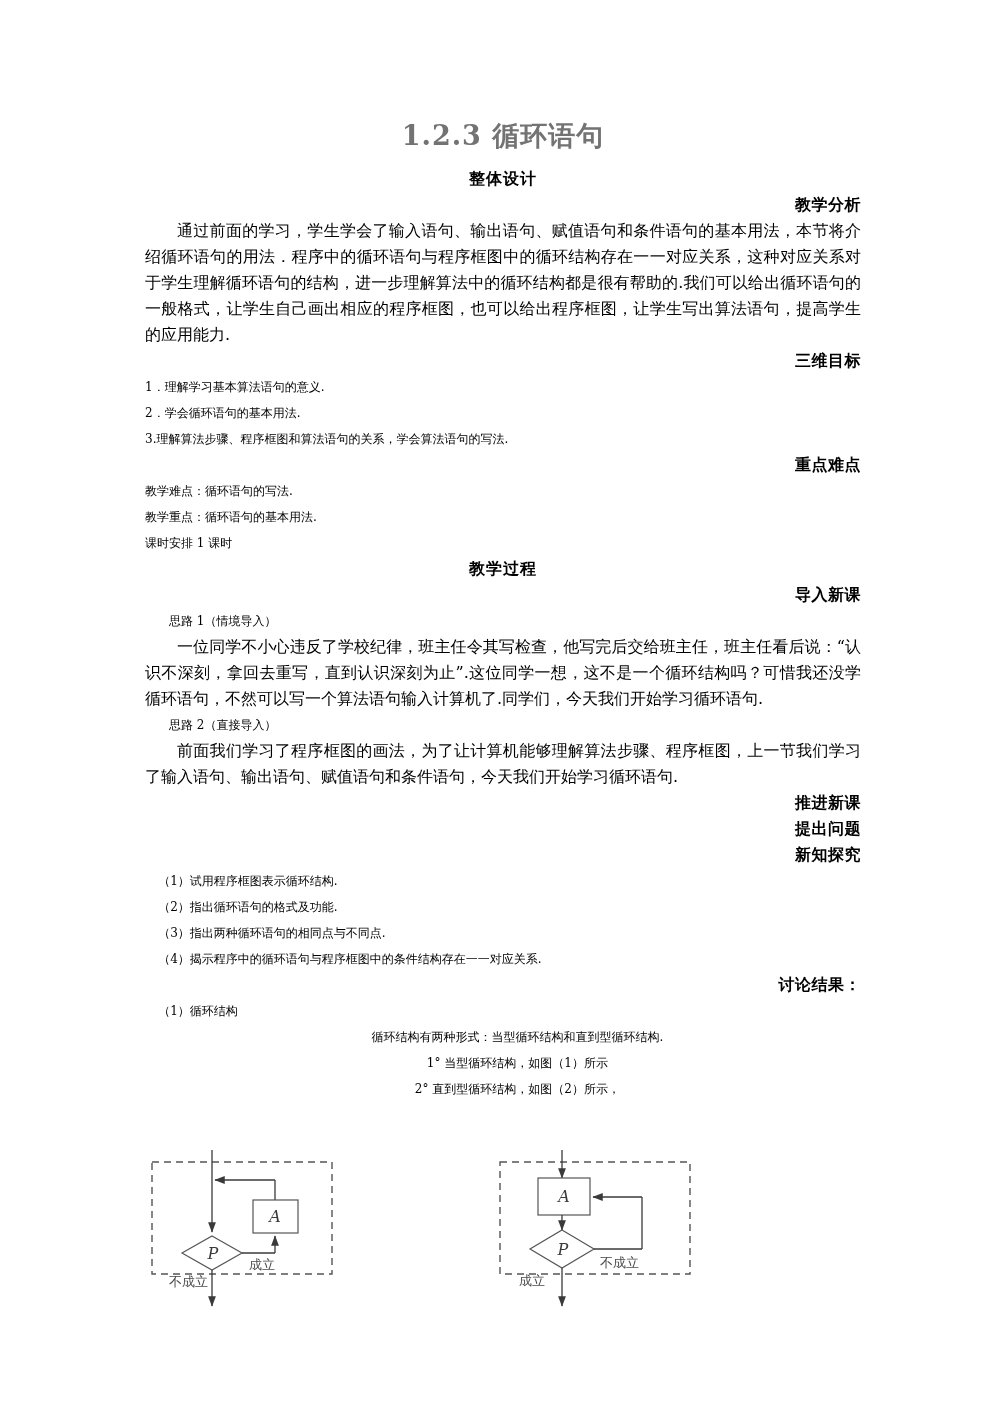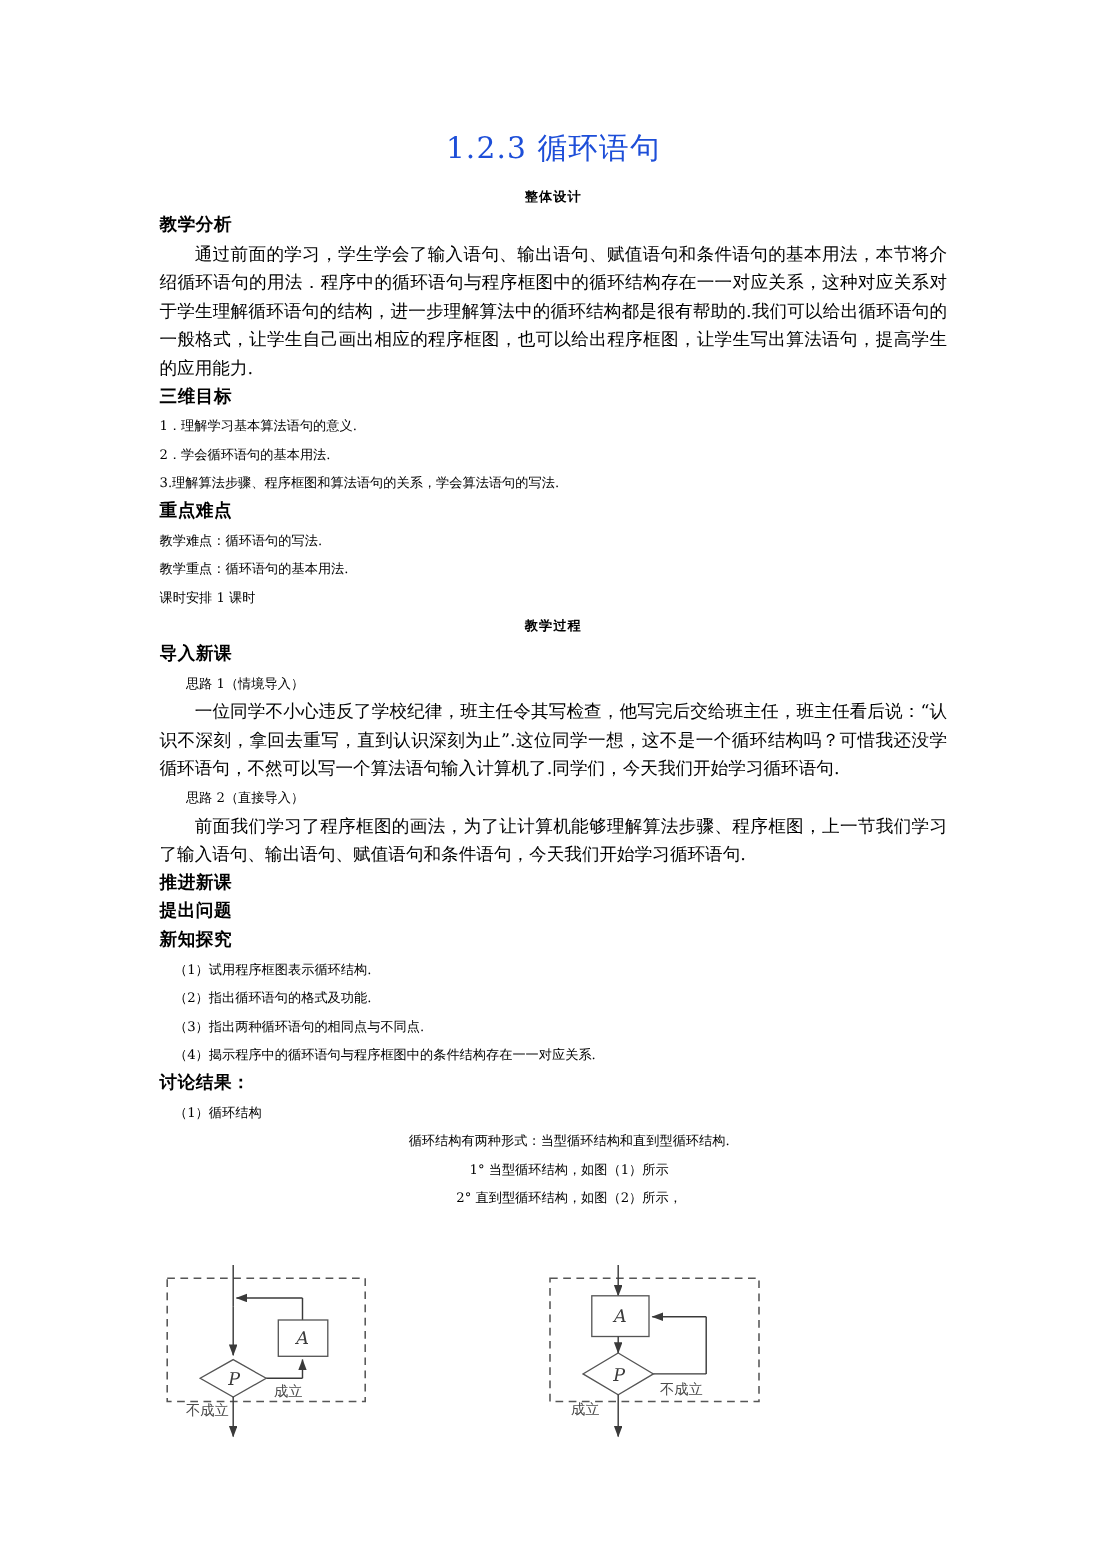--- a/index.html
+++ b/index.html
@@ -18,43 +18,44 @@
     background: #ffffff;
     overflow: hidden;
   }
   .content {
     position: absolute;
     left: 145px;
     top: 120px;
     width: 716px;
   }
   .doc-title {
-    color: #1d4ed8;
+    color: #737373;
     font-size: 27px;
-    font-weight: normal;
+    font-weight: bold;
     text-align: center;
     letter-spacing: 1px;
     margin: 0 0 14px 0;
     line-height: 1.2;
     font-family: "DejaVu Serif", "Liberation Serif", serif;
   }
   .center-head {
     text-align: center;
     font-weight: bold;
-    font-size: 12px;
+    font-size: 16px;
     line-height: 26px;
     letter-spacing: 1px;
     font-family: "DejaVu Sans", "Liberation Sans", sans-serif;
   }
   .sec-head {
     font-weight: bold;
     font-size: 16px;
     line-height: 26px;
     letter-spacing: 0.5px;
     font-family: Liberation Serif, serif;
+    text-align: right;
   }
   .para {
     font-size: 16px;
     line-height: 26px;
     text-align: justify;
     text-justify: inter-ideograph;
     margin: 0;
     letter-spacing: 0px;
   }
   .indent2 {

